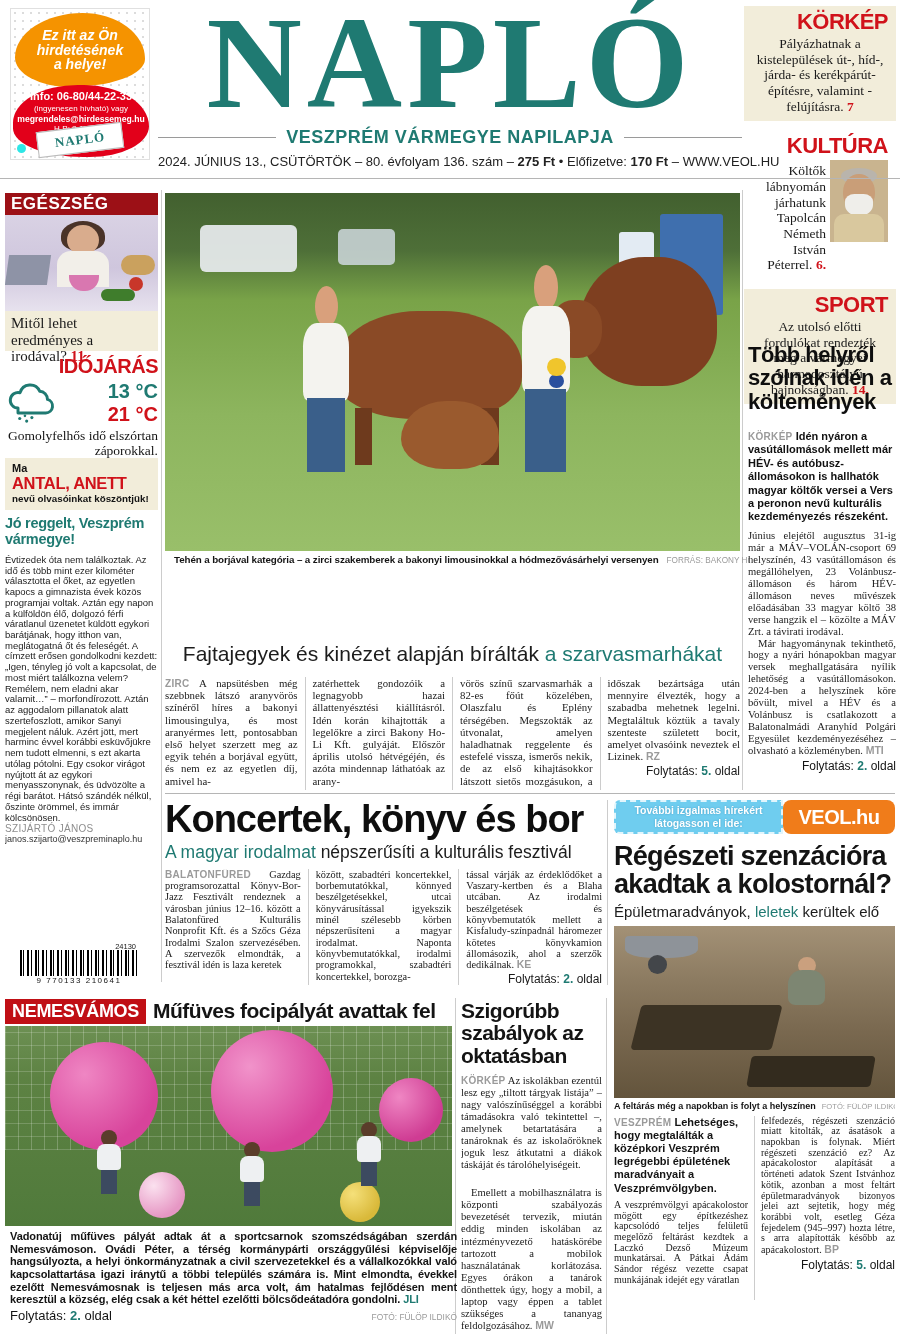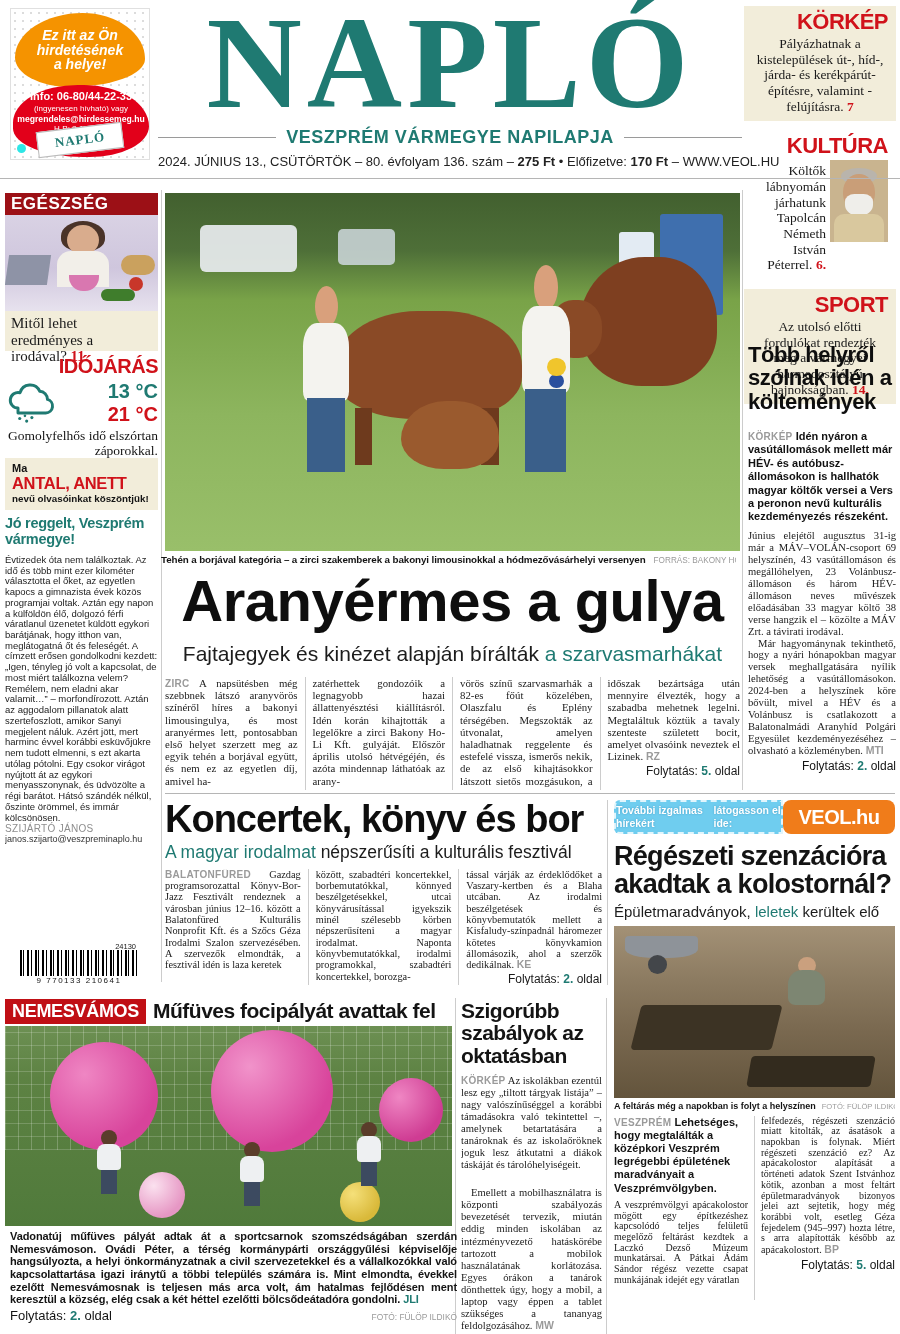--- a/index.html
+++ b/index.html
@@ -95,21 +95,21 @@
   .pm-banner2{right:15%;top:11%;width:6%;height:19%;background:#e3ebf3;border-radius:3px}
   .pm-cow2{right:4%;top:18%;width:24%;height:36%;background:#7e3f20;border-radius:48% 42% 40% 46%/55% 50% 42% 46%}
   .pm-cowhead{right:24%;top:30%;width:9%;height:16%;background:#8a4a26;border-radius:45%}
   .pm-cow-big{left:29%;top:33%;width:33%;height:30%;background:#8a4a26;border-radius:46% 42% 38% 44%/58% 52% 40% 44%}
   .pm-leg{width:3%;height:16%;background:#6e3a1d}
   .pm-calf{left:41%;top:58%;width:17%;height:19%;background:#9a5a2e;border-radius:46% 44% 40% 44%/56% 52% 42% 44%}
   .man .m-head{left:25%;top:0;width:50%;height:22%;border-radius:50%;background:#d9a07c}
   .man .m-torso{left:0;top:20%;width:100%;height:42%;border-radius:30% 30% 12% 12%;background:#f4f3ef}
   .man .m-legs{left:8%;top:60%;width:84%;height:40%;background:#3a5f8a}
   .pm-rosette{left:66.5%;top:46%;width:3.2%;height:5%;border-radius:50%;background:#f0c52c;box-shadow:0 14px 0 -2px #2a4f9e}
-  #main-cap{left:161px;top:554px;width:575px;height:16px;display:flex;justify-content:flex-start;align-items:baseline;overflow:hidden;white-space:nowrap}
+  #main-cap{left:174px;top:554px;width:575px;height:16px;display:flex;justify-content:flex-start;align-items:baseline;overflow:hidden;white-space:nowrap}
   #main-cap .c{font-weight:bold;font-size:9.8px;letter-spacing:-.1px}
   #main-cap .cr{font-size:8.2px;color:#9a9a9a;margin-left:8px}
 
   #hl1{left:165px;top:571px;width:575px;height:66px;text-align:center;font-size:58px}
   #sub1{left:165px;top:642px;width:575px;height:30px;text-align:center;font-size:21px;color:#1c1c1c}
   #body1{left:165px;top:677px;width:575px;height:113px}
 
   
   #right-story{left:748px;top:343px;width:148px;height:447px;overflow:hidden}
   #right-story h1{font-size:22px;line-height:1.06;letter-spacing:-.5px;font-weight:bold;color:#0e0e0e}
@@ -119,21 +119,21 @@
 
   
   #culture{left:165px;top:800px;width:437px;height:185px;overflow:hidden}
   #culture h1{font-size:38px;letter-spacing:-1px}
   #culture .sub{font-size:17.5px;margin-top:3px;color:#1c1c1c}
   #culture .cbody{height:117px;margin-top:6px}
   #culture .bt{font-size:10.3px;line-height:1.1}
 
   
   #veol{left:614px;top:800px;width:281px;height:34px;display:flex;gap:0}
-  .veol-blue{flex:1;background:#6fcdef;border-radius:6px 0 0 6px;display:flex;flex-direction:row;align-items:center;justify-content:center;color:#fff;font-weight:bold;font-size:10.5px;line-height:1.2;text-shadow:0 0 2px rgba(0,90,140,.4);border:2px dashed rgba(255,255,255,.8)}
+  .veol-blue{flex:1;background:#6fcdef;border-radius:6px 0 0 6px;display:flex;flex-direction:column;align-items:center;justify-content:center;color:#fff;font-weight:bold;font-size:10.5px;line-height:1.2;text-shadow:0 0 2px rgba(0,90,140,.4);border:2px dashed rgba(255,255,255,.8)}
   .veol-orange{width:112px;background:#f07c1a;border-radius:8px;display:flex;align-items:center;justify-content:center;color:#fff;font-weight:bold;font-size:20px;letter-spacing:-.5px}
   #archeo{left:614px;top:842px;width:281px;height:492px;overflow:hidden}
   #archeo h1{font-size:27px;line-height:1.05;letter-spacing:-.7px}
   #archeo .sub{font-size:15px;margin-top:4px;color:#1c1c1c}
   #archeo-photo{position:relative;width:281px;height:172px;margin-top:6px;background:linear-gradient(180deg,#a39176 0%,#8d7c62 30%,#7a6950 60%,#63543c 100%);overflow:hidden}
   .ar-pit1{left:8%;top:46%;width:50%;height:26%;background:#3c3324;border-radius:4px;transform:skewX(-14deg)}
   .ar-pit2{left:48%;top:76%;width:44%;height:18%;background:#332b1e;border-radius:4px;transform:skewX(-10deg)}
   .ar-barrow{left:4%;top:6%;width:26%;height:13%;background:#8e9399;border-radius:4px 4px 40% 40%}
   .ar-wheel{left:12%;top:17%;width:7%;height:11%;border-radius:50%;background:#43464a}
   .ar-person{left:62%;top:26%;width:13%;height:20%;background:#7d8672;border-radius:40% 40% 20% 20%}
@@ -316,21 +316,20 @@
       <i class="m-head"></i>
         <i class="m-torso"></i>
         <i class="m-legs"></i>
     </div>
     <i class="pm-rosette"></i>
   </div>
   <div id="main-cap" class="abs">
     <span class="c">Tehén a borjával kategória – a zirci szakemberek a bakonyi limousinokkal a hódmezővásárhelyi versenyen</span>
     <span class="cr">FORRÁS: BAKONY HO-LI KFT.</span>
   </div>
-  <div id="hl1" class="abs hl">Aranyérmes a gulya</div>
   <div id="sub1" class="abs">
     <span>Fajtajegyek és kinézet alapján bírálták</span> <span class="teal">a szarvasmarhákat</span>
   </div>
   <div id="body1" class="abs">
     <div class="cols">
       <div class="bt"><span class="loc">ZIRC</span> <span>A napsütésben még szebbnek látszó aranyvörös színéről híres a bakonyi limousingulya, és most aranyérmes lett, pontosabban első helyet szerzett meg az egyik tehén a borjával együtt, és nem ez az egyetlen díj, amivel ha-</span></div>
       <div class="bt"><span>zatérhettek gondozóik a legnagyobb hazai állattenyésztési kiállításról. Idén korán kihajtották a legelőkre a zirci Bakony Ho-Li Kft. gulyáját. Először április utolsó hétvégéjén, és azóta mindennap láthatóak az arany-</span></div>
       <div class="bt"><span>vörös színű szarvasmarhák a 82-es főút közelében, Olaszfalu és Eplény térségében. Megszokták az útvonalat, amelyen haladhatnak reggelente és estefelé vissza, ismerős nekik, de az első kihajtásokkor látszott sietős mozgásukon, a téli</span></div>
       <div class="bt"><span>időszak bezártsága után mennyire élvezték, hogy a szabadba mehetnek legelni. Megtaláltuk köztük a tavaly szenteste született bocit, amelyet olvasóink neveztek el Lizinek.</span> <span class="byl">RZ</span>
         <div class="cont"><span>Folytatás:</span> <span class="pg">5.</span> <span>oldal</span></div>

